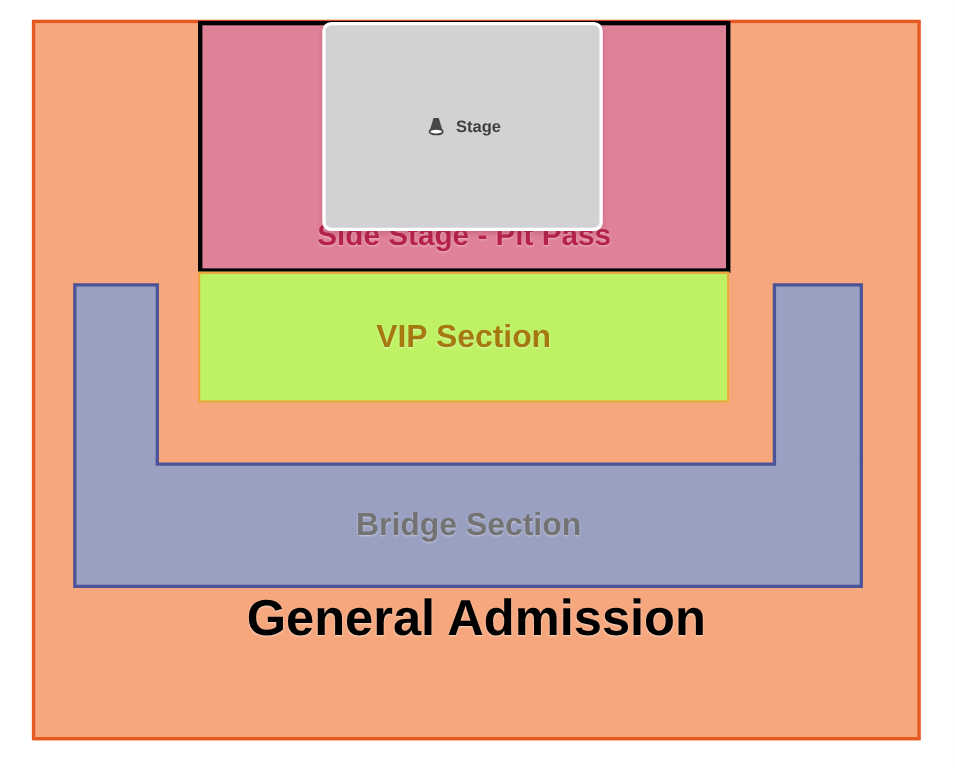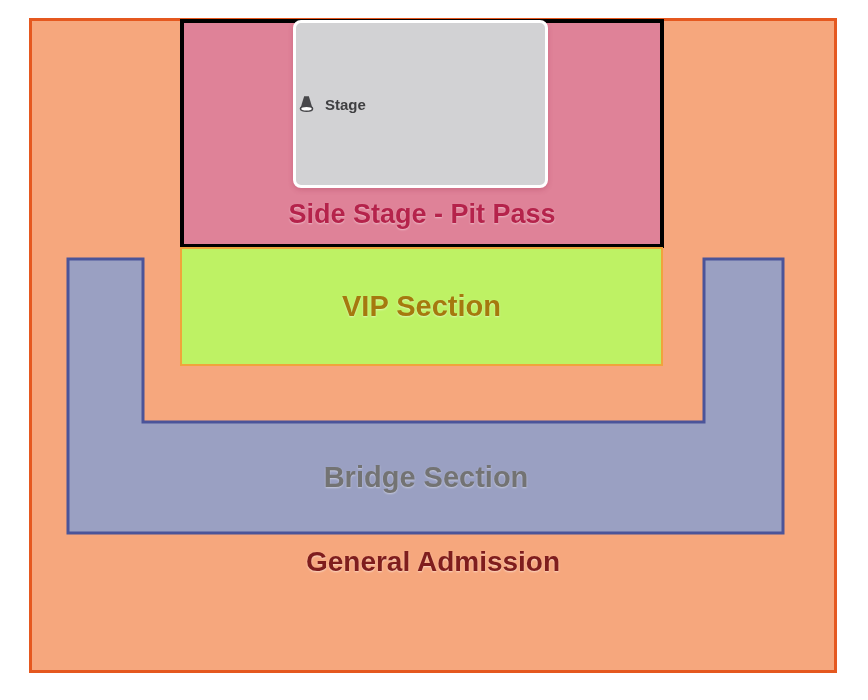--- a/index.html
+++ b/index.html
@@ -15,22 +15,22 @@
 
   
   .ga {
     left: 29px; top: 18px; width: 808px; height: 655px;
     background: #f6a77d;
     border: 3px solid #e5581f;
   }
   .ga-label {
     position: absolute; left: 0; right: 0; top: 520px;
     text-align: center;
-    font-size: 28px; font-weight: bold; line-height: 41px;
-    color: #7f1d1d;
+    font-size: 46px; font-weight: bold; line-height: 41px;
+    color: #000000;
     text-shadow: 0 1px 2px rgba(255,255,255,0.55);
   }
 
   
   .bridge {
     left: 66px; top: 257px; width: 720px; height: 279px;
   }
   .bridge svg { display: block; }
   .bridge-label {
     position: absolute; left: 0; right: 0; top: 202px;
@@ -62,26 +62,26 @@
     display: flex; align-items: center; justify-content: center;
   }
   .vip-label {
     font-size: 29px; font-weight: bold; line-height: 35px;
     color: #a5790e;
     text-shadow: 0 1px 2px rgba(255,255,255,0.5);
   }
 
   
   .stage {
-    left: 293px; top: 20px; width: 255px; height: 168px;
+    left: 293px; top: 20px; width: 255px; height: 190px;
     background: #d2d2d4;
     border: 3px solid #ffffff;
     border-radius: 8px;
     box-shadow: 0 2px 5px rgba(150, 40, 70, 0.25);
-    display: flex; align-items: center; 
+    display: flex; align-items: center; justify-content: center;
     gap: 8px;
   }
   .stage-label {
     font-size: 15px; font-weight: 600;
     color: #3f3f41;
   }
   .stage-icon { display: block; }
 </style>
 </head>
 <body>

